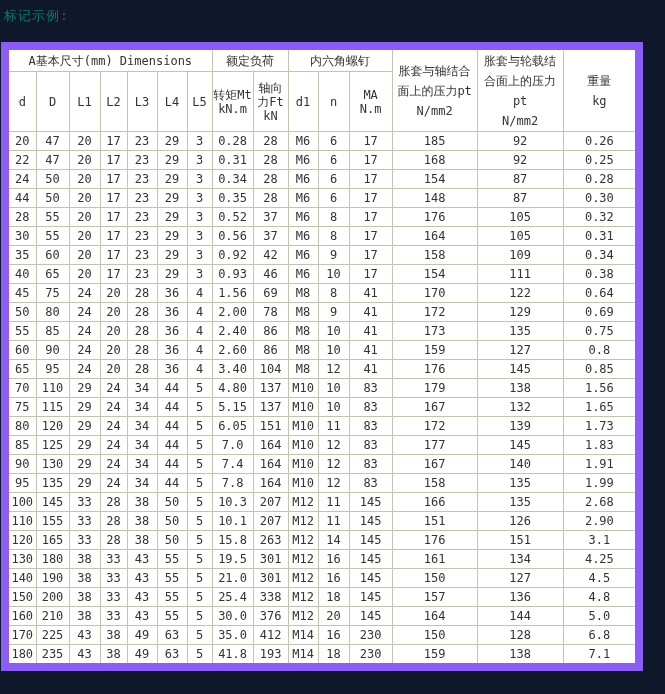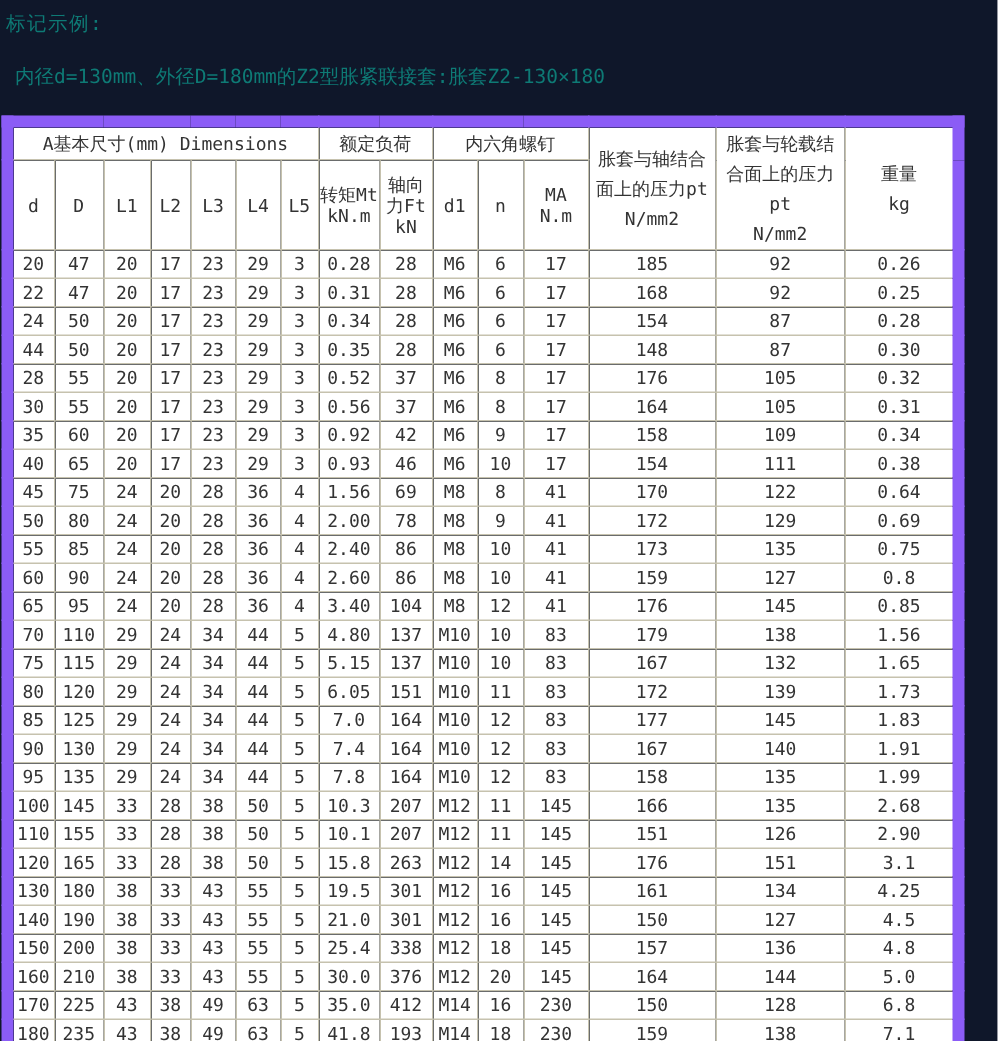--- a/index.html
+++ b/index.html
@@ -63,21 +63,20 @@
     white-space: nowrap;
   }
 </style>
 </head>
 <body>
 
 <div class="page">
 
   <div class="title-label">标记示例:</div>
 
-  <div class="title-example">内径d=130mm、外径D=180mm的Z2型胀紧联接套:胀套Z2-130×180</div>
 
   <table class="spec">
     <colgroup>
       <col style="width:31px">
         <col style="width:33px">
         <col style="width:31px">
       <col style="width:27px">
         <col style="width:30px">
         <col style="width:30px">
       <col style="width:25px">

